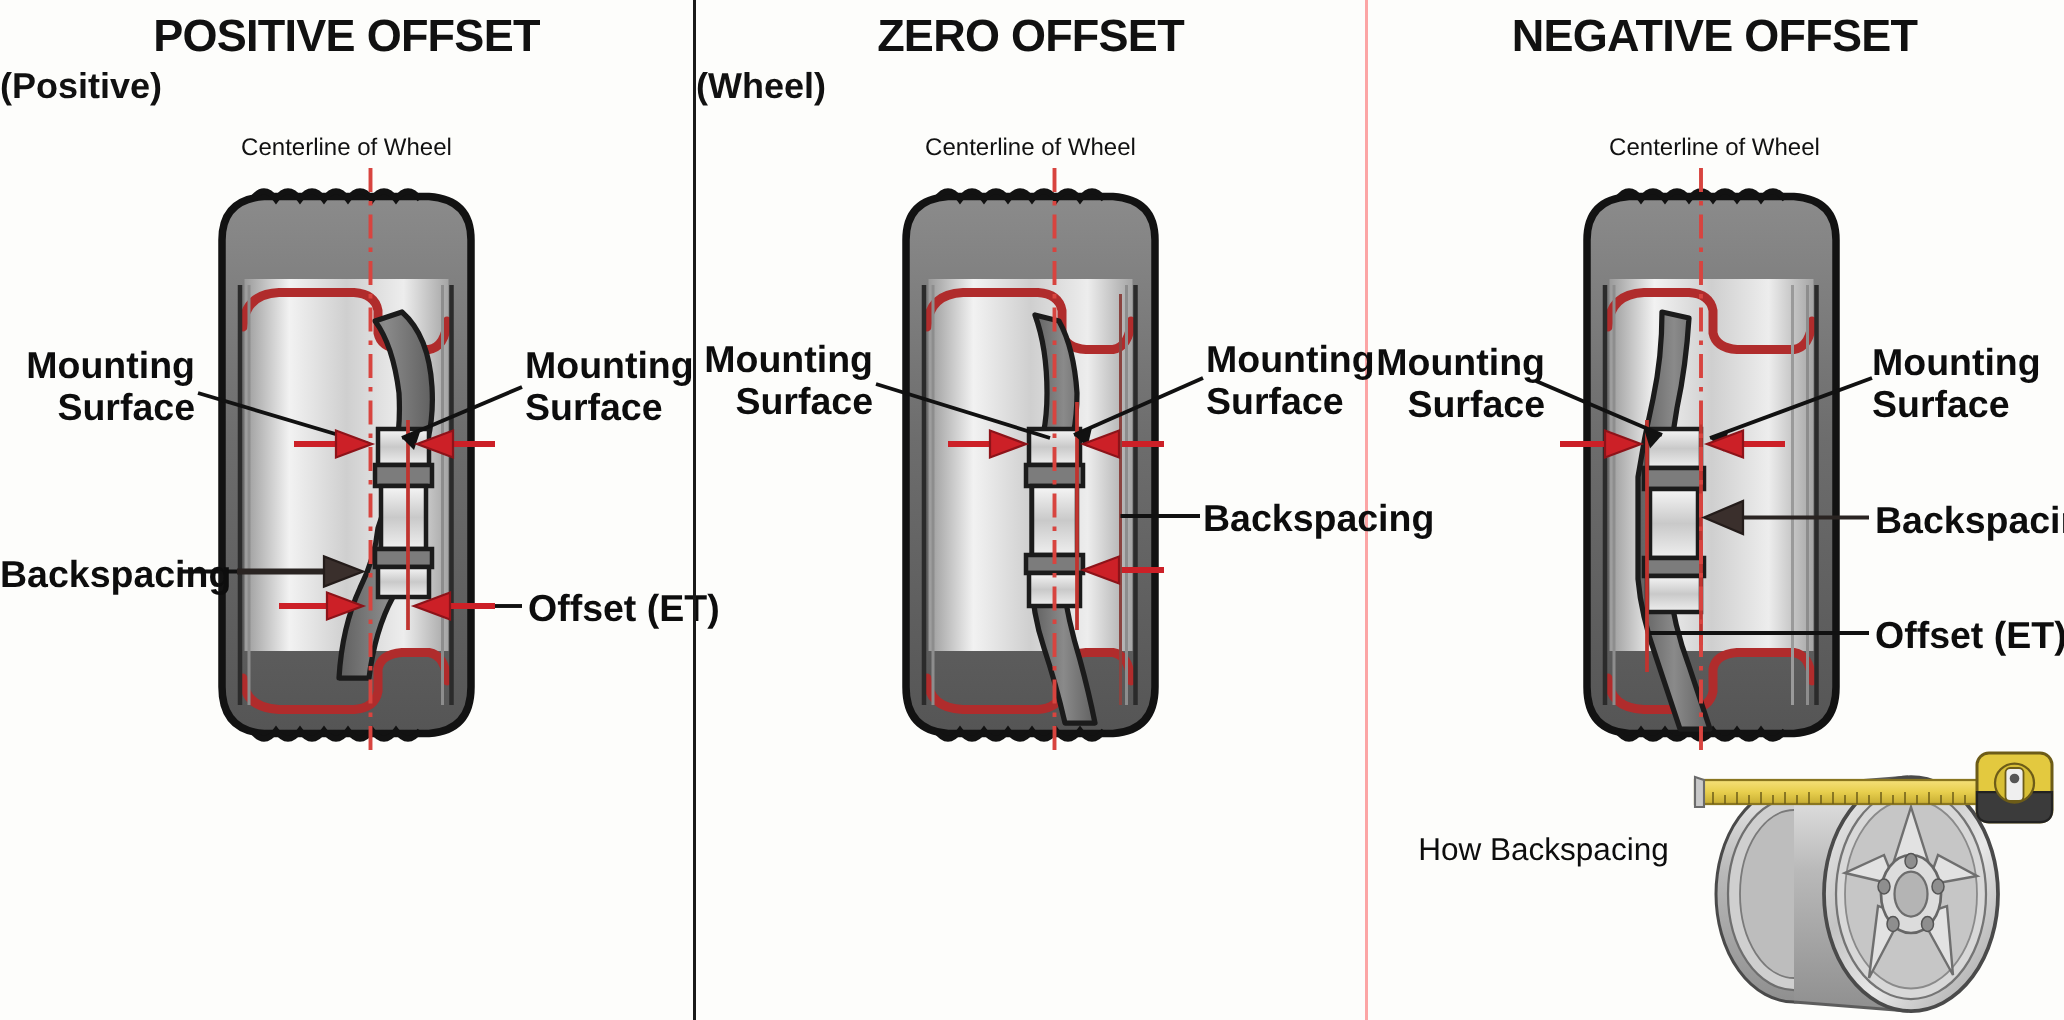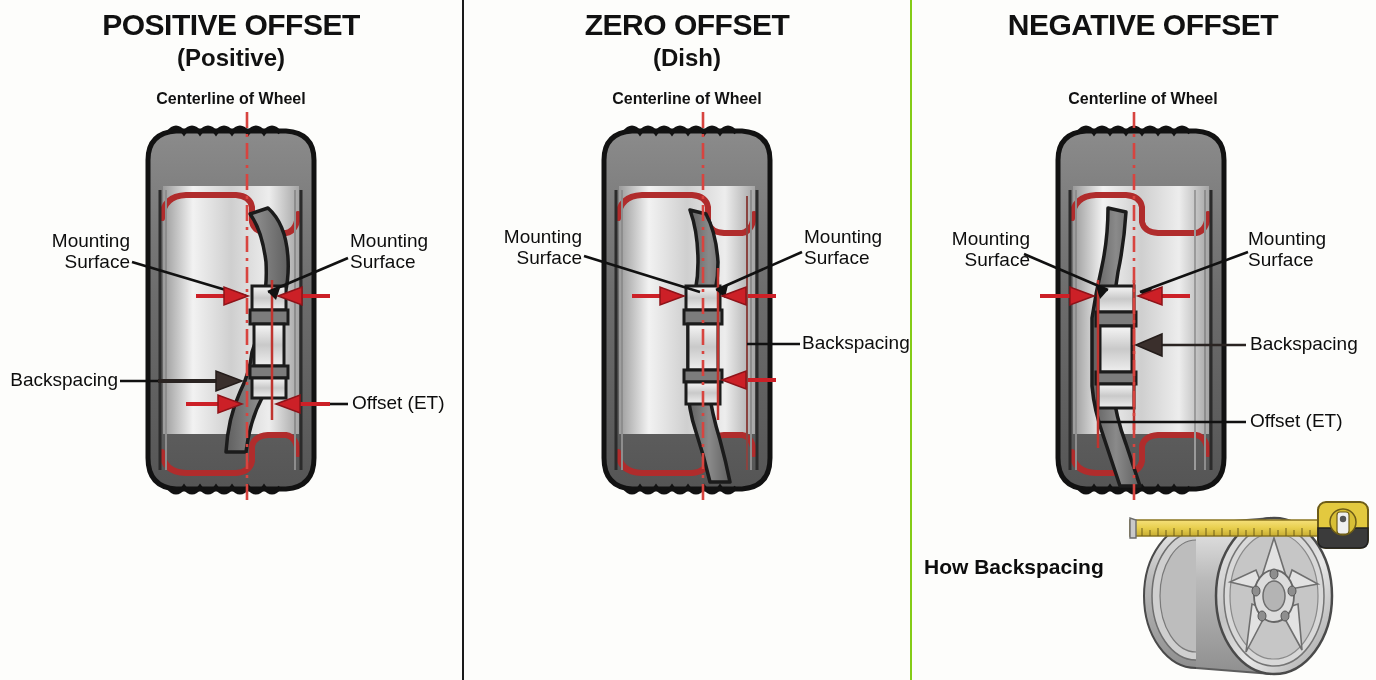--- a/index.html
+++ b/index.html
@@ -7,48 +7,48 @@
     width:1376px;height:680px;
     background:#fdfdfb;
     font-family:"Liberation Sans", sans-serif;
     color:#111;
     overflow:hidden;
     position:relative;
   }
   .panels{display:flex;width:1376px;height:680px;}
   .panel{position:relative;height:680px;box-sizing:border-box;}
   .panel.p1{width:462px;}
-  .panel.p2{width:450px;border-left:2px solid #1a1a1a;border-right:2px solid #84cc16;}
+  .panel.p2{width:450px;border-left:2px solid #1a1a1a;border-right:2px solid #fca5a5;}
   .panel.p3{width:462px;padding-left:40px;}
 
   .title{
     position:absolute;left:0;right:0;top:10px;text-align:center;
     font-weight:bold;font-size:30px;letter-spacing:-0.5px;line-height:1.0;
     white-space:nowrap;
   }
   .subtitle{
-    position:absolute;left:0;right:0;top:46px;text-align:center;
+    position:absolute;left:0;right:0;top:46px;text-align:left;
     font-weight:bold;font-size:24px;line-height:1.0;white-space:nowrap;
   }
   .cl-label{
     position:absolute;left:0;right:0;top:90px;text-align:center;
-    font-weight:bold;font-size:16px;white-space:nowrap;
+    font-weight:normal;font-size:16px;white-space:nowrap;
   }
   svg.diagram{position:absolute;left:0;top:0;}
 
   .lbl{
-    position:absolute;font-weight:normal;font-size:19px;line-height:1.12;
+    position:absolute;font-weight:bold;font-size:25px;line-height:1.12;
     white-space:nowrap;color:#0d0d0d;
   }
   .lbl.r{text-align:right;}
   .lbl.l{text-align:left;}
 
   .howto{
-    position:absolute;font-weight:bold;font-size:21px;line-height:1.15;
-    text-align:left;white-space:nowrap;color:#0d0d0d;
+    position:absolute;font-weight:normal;font-size:21px;line-height:1.15;
+    text-align:center;white-space:nowrap;color:#0d0d0d;
   }
   .photo{position:absolute;}
 </style>
 </head>
 <body>
 
 <div class="panels">
 
   <div class="panel p1">
     <div class="title">POSITIVE OFFSET</div>
@@ -144,21 +144,21 @@
       <div>Surface</div>
     </div>
 
     <div class="lbl r" style="left:0px;top:369px;width:118px;">Backspacing</div>
 
     <div class="lbl l" style="left:352px;top:392px;">Offset (ET)</div>
   </div>
 
   <div class="panel p2">
     <div class="title">ZERO OFFSET</div>
-    <div class="subtitle">(Dish)</div>
+    <div class="subtitle">(Wheel)</div>
     <div class="cl-label">Centerline of Wheel</div>
 
     <svg class="diagram" width="446" height="680" viewBox="0 0 446 680">
       <defs>
         <linearGradient id="tireG2" x1="0" y1="0" x2="0" y2="1">
           <stop offset="0" stop-color="#8b8b8b"></stop>
           <stop offset="0.45" stop-color="#6d6d6d"></stop>
           <stop offset="1" stop-color="#555555"></stop>
         </linearGradient>
         <linearGradient id="barrelG2" x1="0" y1="0" x2="1" y2="0">

